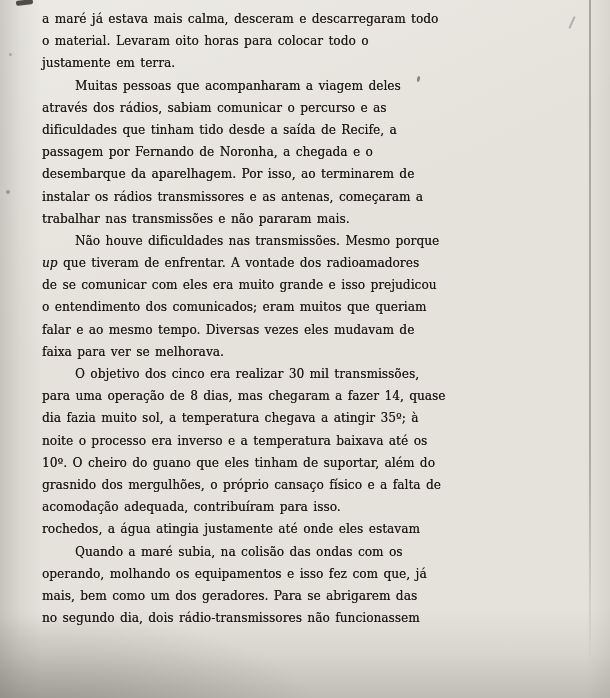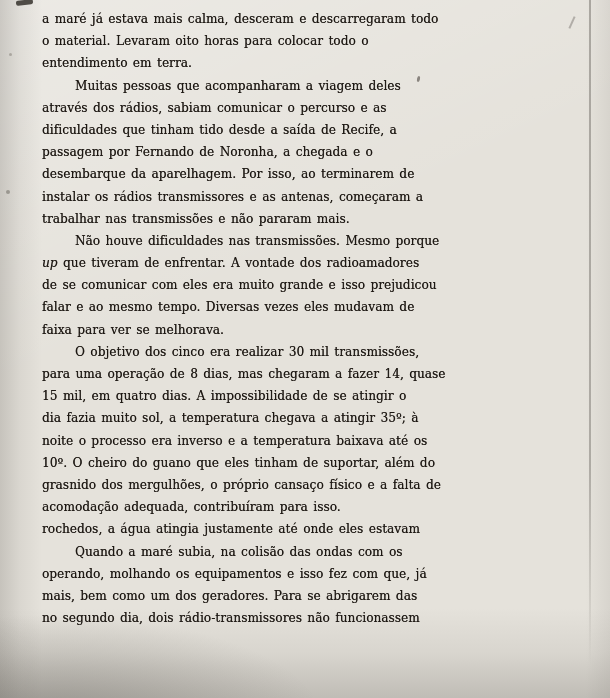--- a/index.html
+++ b/index.html
@@ -79,42 +79,42 @@
   }
 </style>
 </head>
 <body>
 
 <div class="page">
   <div class="text-block" style="color: rgb(28, 23, 18);">
       <div>
         <div class="line"><span>a maré já estava mais calma, desceram e descarregaram todo</span></div>
         <div class="line"><span>o material. Levaram oito horas para colocar todo o</span></div>
-        <div class="line"><span>entendimento em terra.</span></div>
+        <div class="line"><span>justamente em terra.</span></div>
       </div>
       <div>
         <div class="line first-indent"><span>Muitas pessoas que acompanharam a viagem deles</span></div>
         <div class="line"><span>através dos rádios, sabiam comunicar o percurso e as</span></div>
         <div class="line"><span>dificuldades que tinham tido desde a saída de Recife, a</span></div>
         <div class="line"><span>passagem por Fernando de Noronha, a chegada e o</span></div>
         <div class="line"><span>desembarque da aparelhagem. Por isso, ao terminarem de</span></div>
         <div class="line"><span>instalar os rádios transmissores e as antenas, começaram a</span></div>
         <div class="line"><span>trabalhar nas transmissões e não pararam mais.</span></div>
       </div>
       <div>
         <div class="line first-indent"><span>Não houve dificuldades nas transmissões. Mesmo porque</span></div>
         <div class="line"><em>up</em><span> que tiveram de enfrentar. A vontade dos radioamadores</span></div>
         <div class="line"><span>de se comunicar com eles era muito grande e isso prejudicou</span></div>
+        <div class="line"><span>o entendimento dos comunicados; eram muitos que queriam</span></div>
         <div class="line"><span>falar e ao mesmo tempo. Diversas vezes eles mudavam de</span></div>
         <div class="line"><span>faixa para ver se melhorava.</span></div>
       </div>
       <div>
         <div class="line first-indent"><span>O objetivo dos cinco era realizar 30 mil transmissões,</span></div>
         <div class="line"><span>para uma operação de 8 dias, mas chegaram a fazer 14, quase</span></div>
-        <div class="line"><span>15 mil, em quatro dias. A impossibilidade de se atingir o</span></div>
         <div class="line"><span>dia fazia muito sol, a temperatura chegava a atingir 35º; à</span></div>
         <div class="line"><span>noite o processo era inverso e a temperatura baixava até os</span></div>
         <div class="line"><span>10º. O cheiro do guano que eles tinham de suportar, além do</span></div>
         <div class="line"><span>grasnido dos mergulhões, o próprio cansaço físico e a falta de</span></div>
         <div class="line"><span>acomodação adequada, contribuíram para isso.</span></div>
       </div>
       <div>
         <div class="line"><span>rochedos, a água atingia justamente até onde eles estavam</span></div>
         <div class="line first-indent"><span>Quando a maré subia, na colisão das ondas com os</span></div>
         <div class="line"><span>operando, molhando os equipamentos e isso fez com que, já</span></div>

